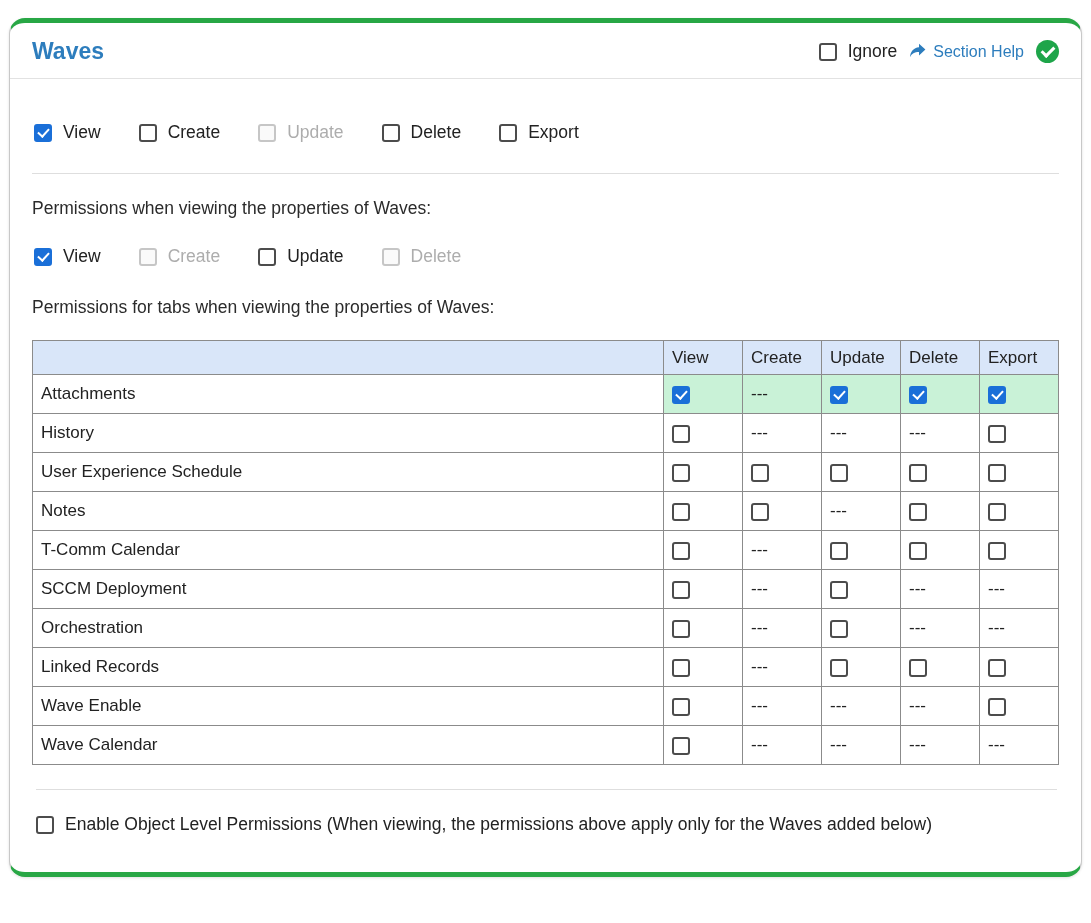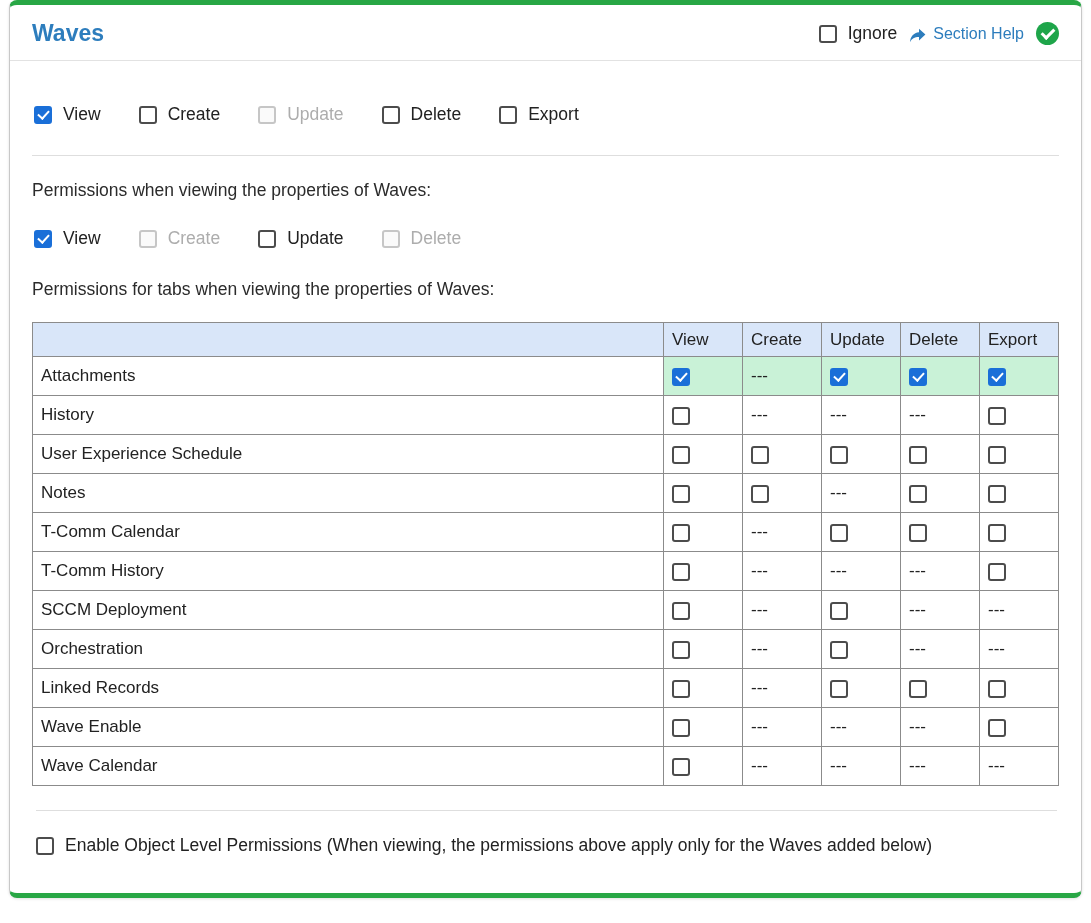--- a/index.html
+++ b/index.html
@@ -6,26 +6,26 @@
   html, body {
     margin: 0;
     padding: 0;
     background: #ffffff;
     font-family: "Liberation Sans", "DejaVu Sans", sans-serif;
     color: #222;
   }
   body { width: 1091px; height: 923px; }
 
   .panel {
-    margin: 0 9px;
+    margin: 18px 9px;
     background: #fff;
     border: 1px solid #c8c8c8;
     border-top: 5px solid #28a745;
     border-bottom: 5px solid #28a745;
-    border-radius: 8px;
+    border-radius: 16px;
     box-shadow: 0 1px 3px rgba(0,0,0,.12);
     overflow: hidden;
   }
 
   
   .panel-header {
     display: flex;
     align-items: center;
     justify-content: space-between;
     padding: 15px 22px 13px 22px;
@@ -36,21 +36,21 @@
     font-weight: bold;
     color: #2d7dbd;
   }
   .header-controls {
     display: flex;
     align-items: center;
     gap: 12px;
   }
   .help-link {
     display: inline-flex;
-    align-items: flex-end;
+    align-items: flex-start;
     gap: 7px;
     color: #2d7dbd;
     font-size: 16px;
     text-decoration: none;
     cursor: pointer;
   }
   .status-circle {
     width: 23px; height: 23px;
     border-radius: 50%;
     background: #1ea54a;
@@ -283,28 +283,20 @@
           </tr>
           <tr>
             <td>T-Comm Calendar</td>
             <td class="perm-col"><span class="cb"></span></td>
             <td class="perm-col">---</td>
             <td class="perm-col"><span class="cb"></span></td>
             <td class="perm-col"><span class="cb"></span></td>
             <td class="perm-col"><span class="cb"></span></td>
           </tr>
           <tr>
-            <td>T-Comm History</td>
-            <td class="perm-col"><span class="cb"></span></td>
-            <td class="perm-col">---</td>
-            <td class="perm-col">---</td>
-            <td class="perm-col">---</td>
-            <td class="perm-col"><span class="cb"></span></td>
-          </tr>
-          <tr>
             <td>SCCM Deployment</td>
             <td class="perm-col"><span class="cb"></span></td>
             <td class="perm-col">---</td>
             <td class="perm-col"><span class="cb"></span></td>
             <td class="perm-col">---</td>
             <td class="perm-col">---</td>
           </tr>
           <tr>
             <td>Orchestration</td>
             <td class="perm-col"><span class="cb"></span></td>

